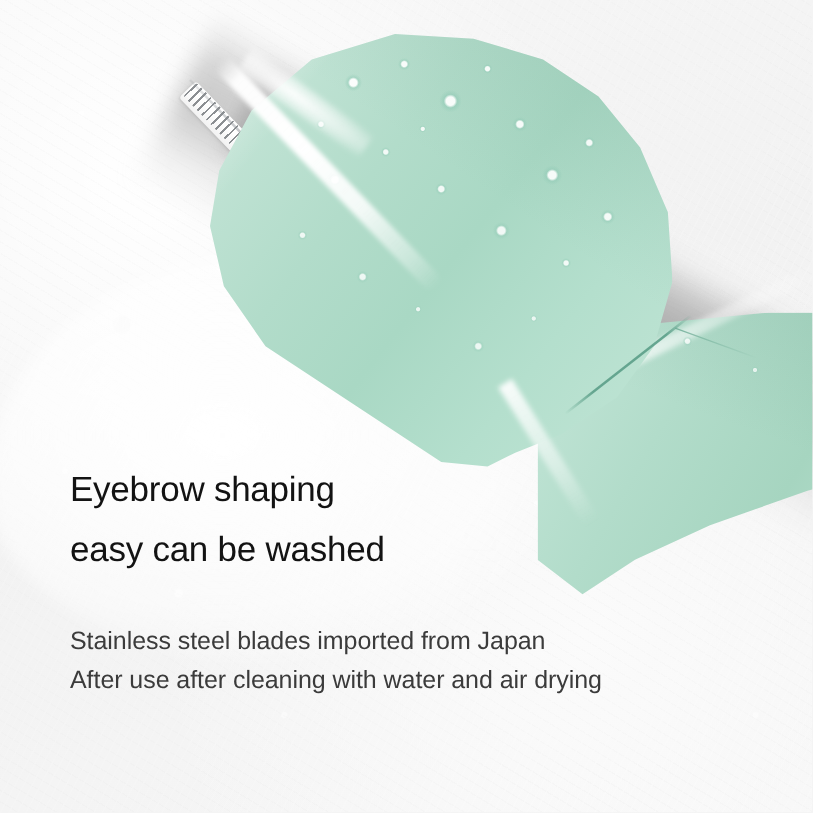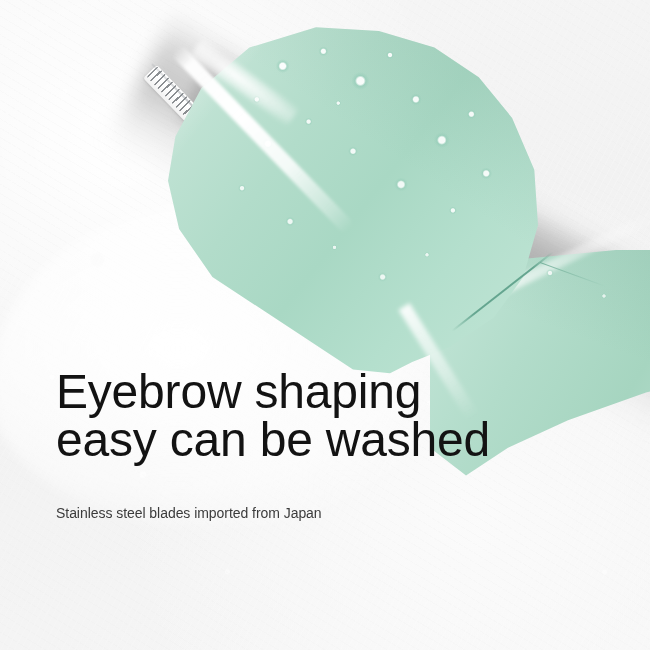--- a/index.html
+++ b/index.html
@@ -250,29 +250,29 @@
     clip-path:polygon(4% 18%, 30% 4%, 62% 0, 100% 0, 100% 52%, 72% 62%, 46% 74%, 26% 86%, 12% 98%, 0 86%, 0 44%);
     background-image:
       radial-gradient(circle 5px at 22% 16%, rgba(255,255,255,.8) 0 40%, rgba(150,205,185,.4) 64%, rgba(255,255,255,0) 100%),
       radial-gradient(circle 4px at 40% 10%, rgba(255,255,255,.75) 0 42%, rgba(150,205,185,.35) 66%, rgba(255,255,255,0) 100%),
       radial-gradient(circle 3px at 58% 20%, rgba(255,255,255,.7) 0 44%, rgba(150,205,185,.3) 68%, rgba(255,255,255,0) 100%);
   }
 
   
   .headline{
     position:absolute;left:56px;top:368px;width:560px;
-    font-size:48px;line-height:48px;font-weight:400;
+    font-size:28px;line-height:48px;font-weight:400;
     color:#131313;letter-spacing:-.2px;
   }
   .headline div{white-space:nowrap;}
   .bullets{
     position:absolute;left:56px;top:498px;width:560px;
   }
   .bullets div{
-    font-size:14px;line-height:31px;font-weight:400;
+    font-size:20px;line-height:31px;font-weight:400;
     color:#3b3b3b;white-space:nowrap;letter-spacing:-.05px;
   }
 </style>
 </head>
 <body>
 
 <div class="canvas">
 
   <div class="bg-base"></div>
   <div class="bg-noise"></div>
@@ -305,15 +305,16 @@
     <div class="seam2"></div>
   </div>
 
   <div class="headline">
     <div>Eyebrow shaping</div>
     <div>easy can be washed</div>
   </div>
 
   <div class="bullets">
     <div>Stainless steel blades imported from Japan</div>
+    <div>After use after cleaning with water and air drying</div>
   </div>
 
 </div>
 
 </body></html>

